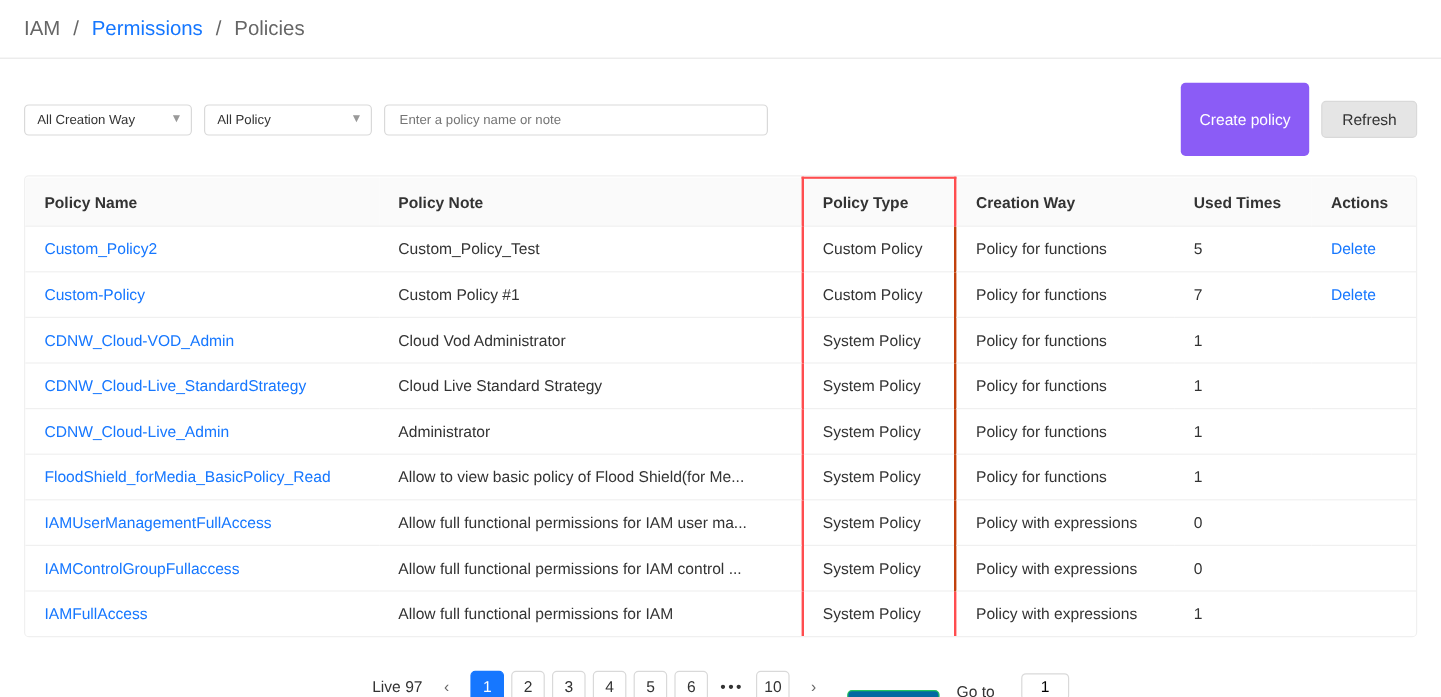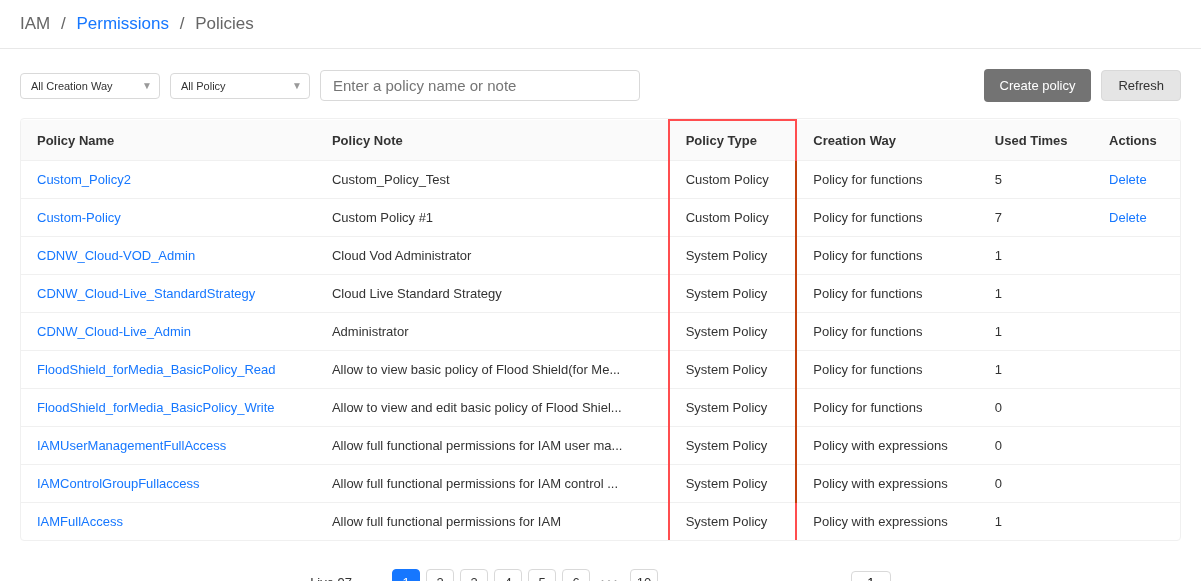--- a/index.html
+++ b/index.html
@@ -47,36 +47,36 @@
       right: 8px;
       pointer-events: none;
       color: #999;
       font-size: 10px;
     }
 
     .search-input {
       border: 1px solid #d9d9d9;
       border-radius: 4px;
       padding: 6px 12px;
-      font-size: 15px;
+      font-size: 11px;
       color: #999;
       width: 300px;
       outline: none;
       flex: 1;
       max-width: 320px;
     }
 
     .spacer { flex: 1; }
 
     .btn-create {
-      background: #737373;
+      background: #8b5cf6;
       color: #fff;
       border: none;
       border-radius: 4px;
-      padding: 9px 16px;
+      padding: 23px 16px;
       font-size: 13px;
       cursor: pointer;
     }
 
     .btn-refresh {
       background: #e5e5e5;
       color: #333;
       border: 1px solid #d9d9d9;
       border-radius: 4px;
       padding: 7px 16px;
@@ -307,32 +307,20 @@
     </td>
   </tr>
           <tr>
     <td>
       <a class="policy-link">FloodShield_forMedia_BasicPolicy_Read</a>
     </td>
     <td>Allow to view basic policy of Flood Shield(for Me...</td>
     <td class="td-policy-type">System Policy</td>
     <td>Policy for functions</td>
     <td>1</td>
-    <td>
-      
-    </td>
-  </tr>
-          <tr>
-    <td>
-      <a class="policy-link">FloodShield_forMedia_BasicPolicy_Write</a>
-    </td>
-    <td>Allow to view and edit basic policy of Flood Shiel...</td>
-    <td class="td-policy-type">System Policy</td>
-    <td>Policy for functions</td>
-    <td>0</td>
     <td>
       
     </td>
   </tr>
           <tr>
     <td>
       <a class="policy-link">IAMUserManagementFullAccess</a>
     </td>
     <td>Allow full functional permissions for IAM user ma...</td>
     <td class="td-policy-type">System Policy</td>

